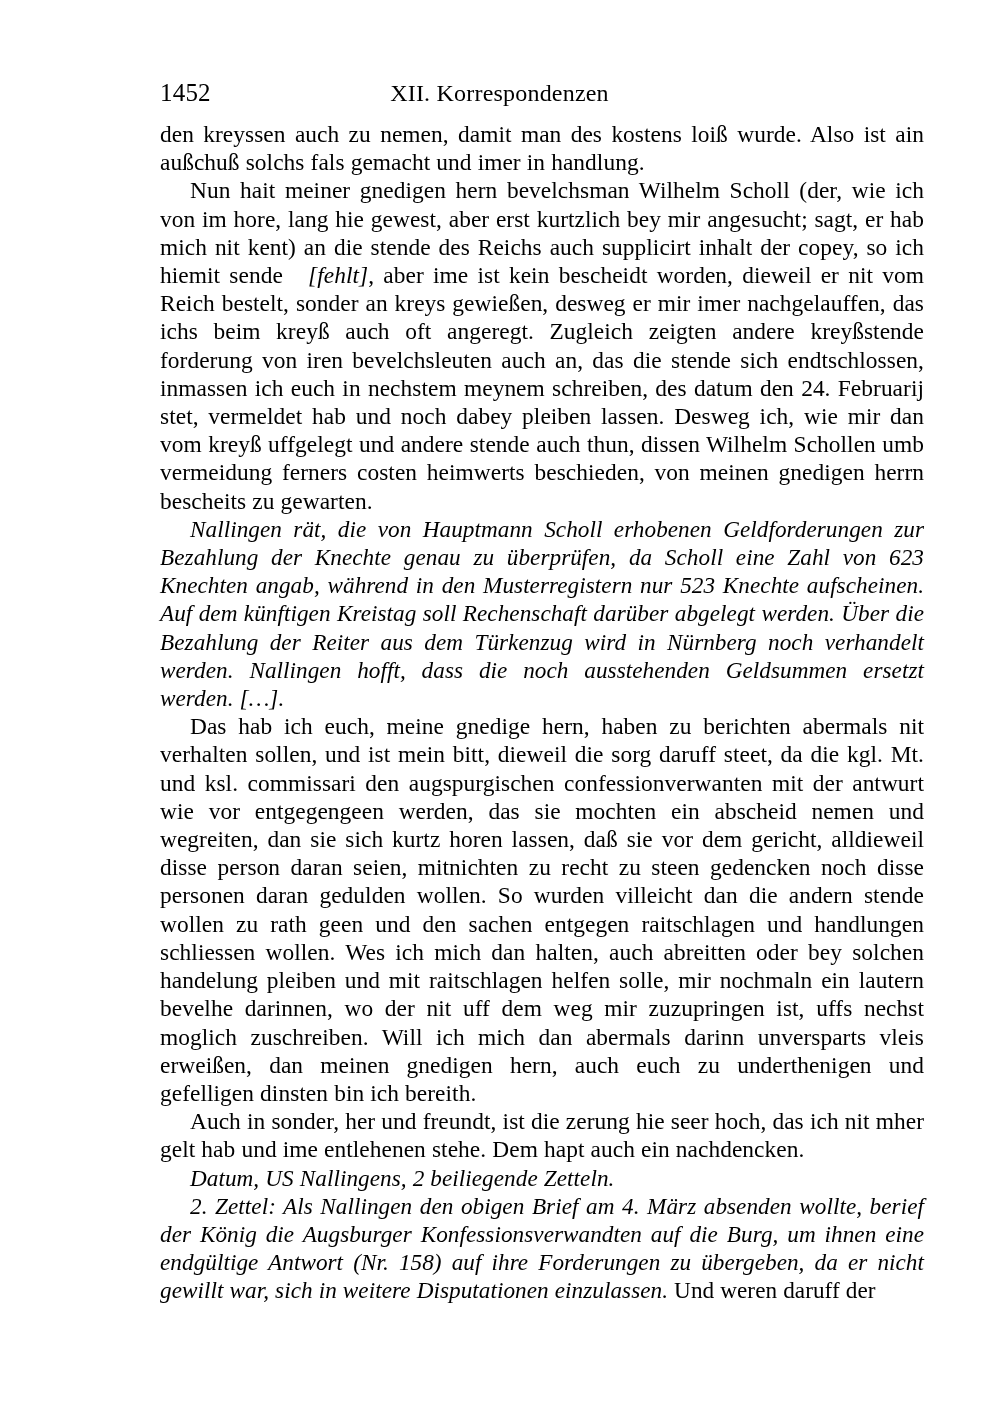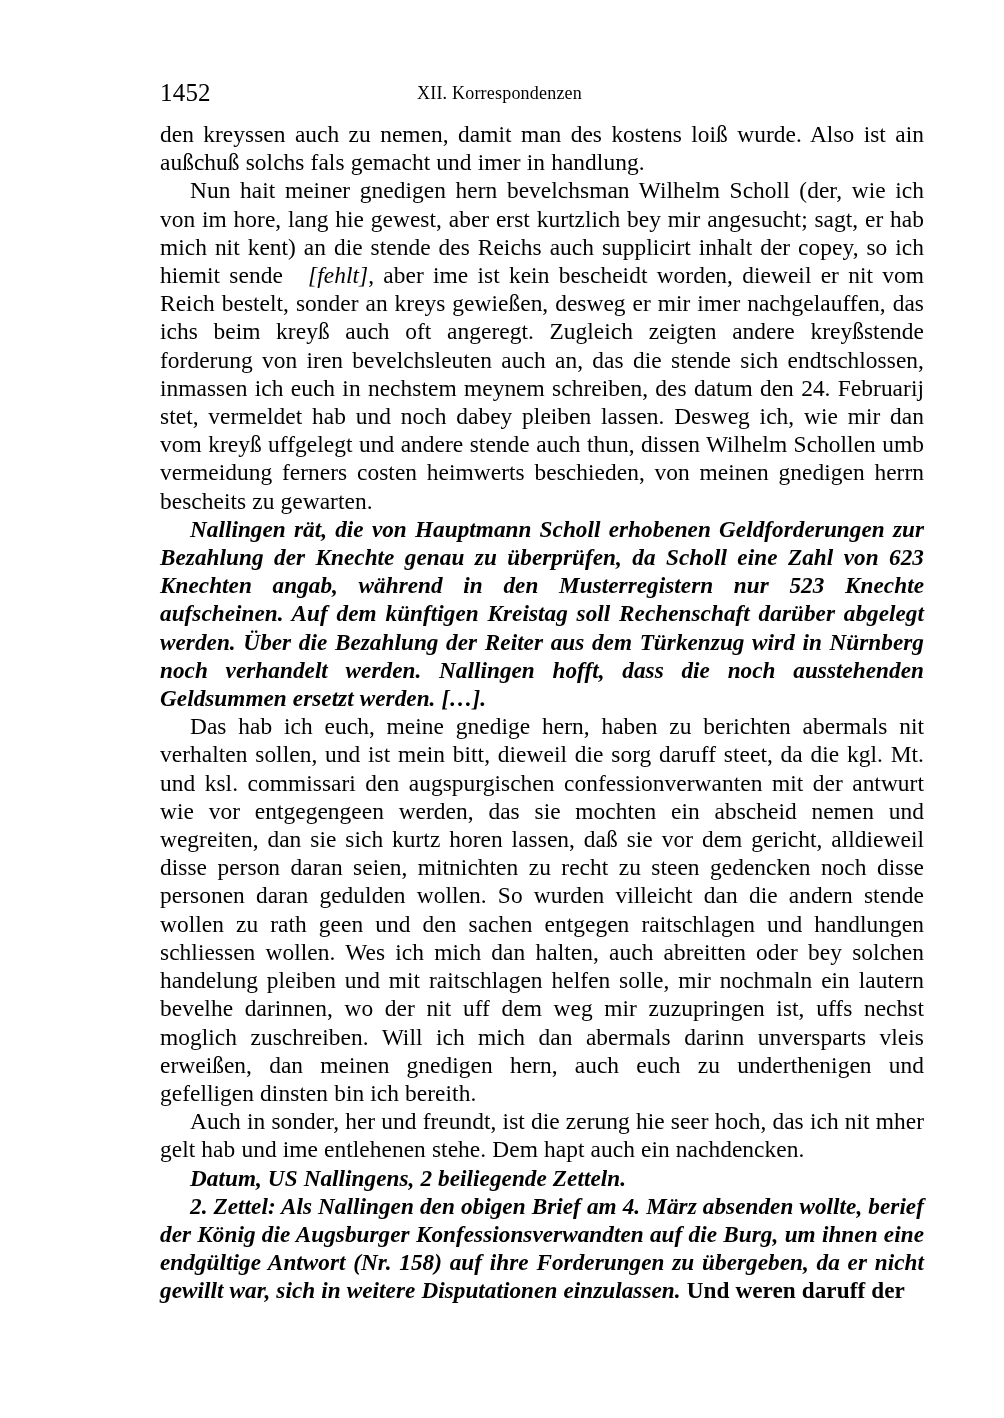--- a/index.html
+++ b/index.html
@@ -40,21 +40,21 @@
     font-size: 25px;
     line-height: 34px;
     letter-spacing: 0.2px;
   }
   .head-title {
     position: absolute;
     left: 0;
     top: 0;
     width: 764px;
     text-align: center;
-    font-size: 18px;
+    font-size: 24px;
     line-height: 34px;
     text-indent: -85px;
     letter-spacing: 0.2px;
   }
 
   
   .textblock {
     position: absolute;
     left: 152px;
     top: 120px;
@@ -72,21 +72,20 @@
     -webkit-hyphens: none;
     letter-spacing: 0.05px;
     word-spacing: 0.2px;
   }
   p.para.flush {
     text-indent: 0;
   }
   p.para.italic {
     font-style: italic;
     font-size: 23.2px;
-    font-weight: bold;
   }
 
   em.inline-it {
     margin-left: 16px;
   }
   span.roman {
     font-style: normal;
   }
 </style>
 </head>

